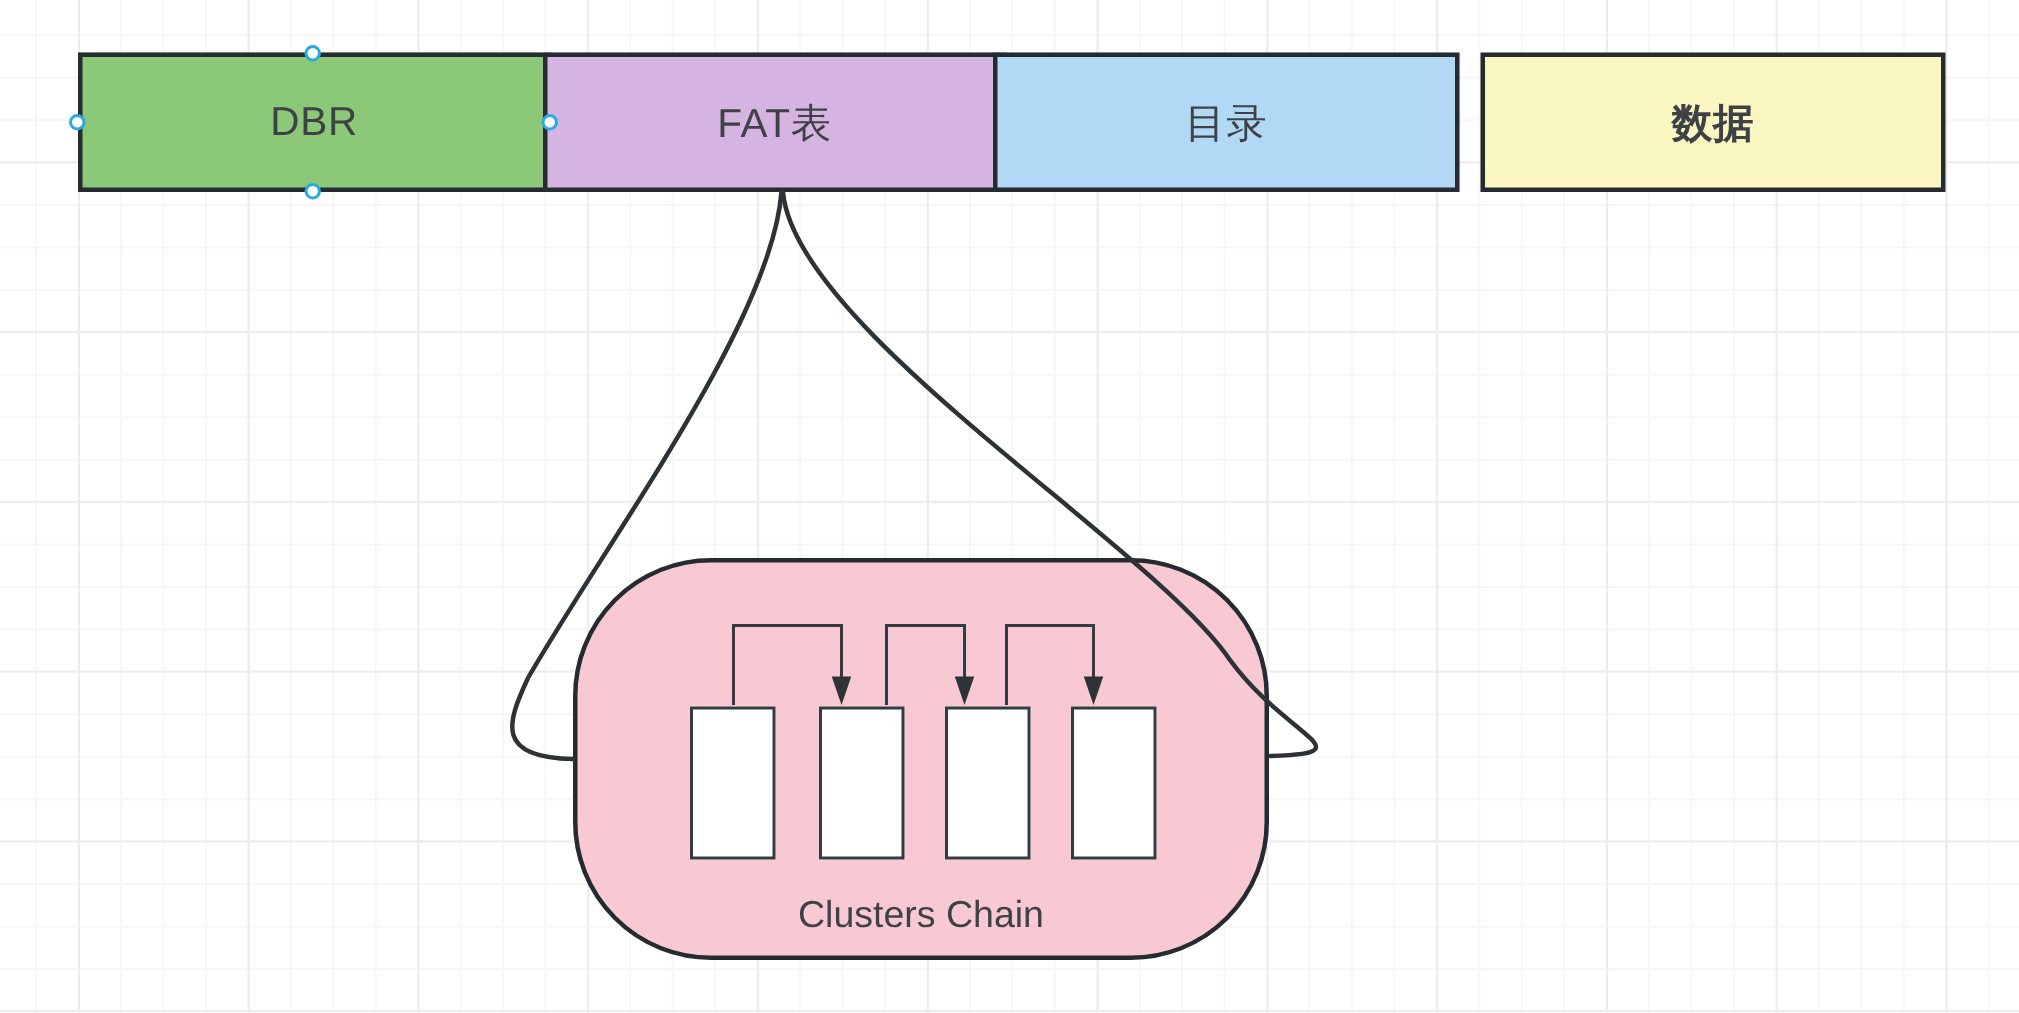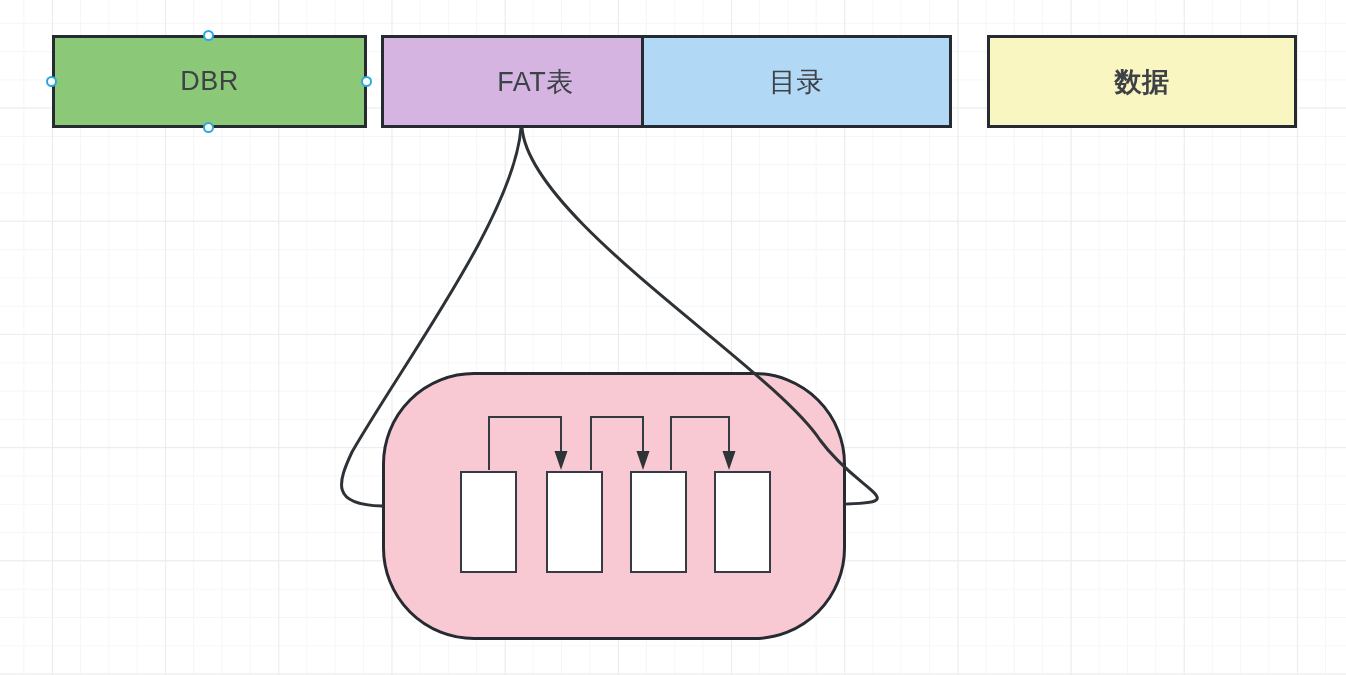--- a/index.html
+++ b/index.html
@@ -18,22 +18,22 @@
     background-size:113.2px 113.2px,113.2px 113.2px,28.3px 28.3px,28.3px 28.3px;
     background-position:52px 0px,0px 107.5px,23.4px 0px,0px 22.8px;
   }
   
   .seg{
     position:absolute;top:35px;height:93px;box-sizing:border-box;
     border:3px solid #262b31;display:flex;align-items:center;justify-content:center;
     font-size:27px;color:#3e4247;letter-spacing:0.5px;
   }
   .seg-0{left:52px;width:315px;background:#8bc878;}
-  .seg-1{left:381px;width:309px;background:#d6b4e2;}
-  .seg-2{left:641px;width:311px;background:#b1d8f4;text-align:center;}
+  .seg-1{left:362px;width:309px;background:#d6b4e2;}
+  .seg-2{left:662px;width:311px;background:#b1d8f4;text-align:center;}
   .seg-3{left:987px;width:310px;background:#faf6c2;font-weight:bold;}
   
   .handle{
     position:absolute;width:7px;height:7px;background:#ffffff;
     border:2.5px solid #29a9e0;border-radius:50%;z-index:40;
   }
   .handle-top{left:203px;top:30px;}
   .handle-left{left:46px;top:75.5px;}
   .handle-right{left:361px;top:75.5px;}
   .handle-bottom{left:203px;top:121.5px;}
@@ -82,20 +82,21 @@
     <div class="seg seg-3">
       <span>数据</span>
     </div>
   </div>
 
   <div class="cluster-box"></div>
   <div class="crect crect-0"></div>
   <div class="crect crect-1"></div>
   <div class="crect crect-2"></div>
   <div class="crect crect-3"></div>
+  <div class="cluster-label">Clusters Chain</div>
 
   <svg class="edge-layer" width="1346" height="675" viewBox="0 0 1346 675">
     <path class="curve" d="M 521 128 C 514 215 405 360 352 452 C 338 482 330 505 382 506"></path>
     <path class="curve" d="M 522 128 C 530 220 770 365 820 440 C 858 492 912 502 847 504"></path>
 
     <path class="conn" d="M 489 470 L 489 417 L 561 417 L 561 452"></path>
     <polygon class="arrow" points="561,470 554.5,451 567.5,451"></polygon>
 
     <path class="conn" d="M 591 470 L 591 417 L 643 417 L 643 452"></path>
     <polygon class="arrow" points="643,470 636.5,451 649.5,451"></polygon>

